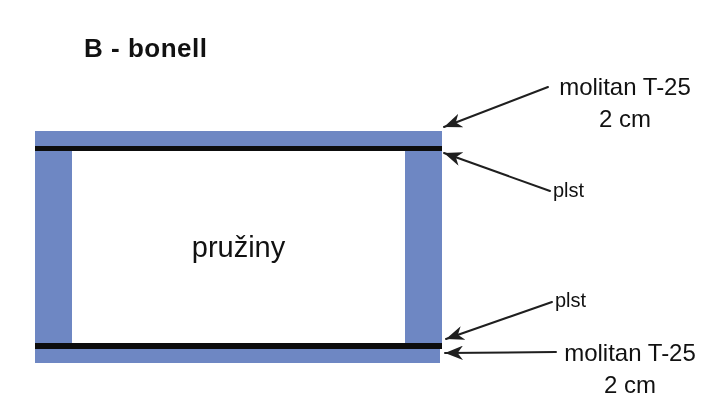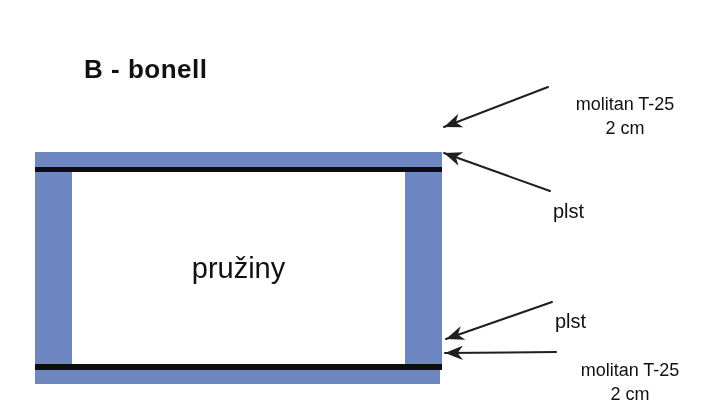--- a/index.html
+++ b/index.html
@@ -9,21 +9,21 @@
   }
   .canvas {
     position: relative;
     width: 710px;
     height: 409px;
     background: var(--bg, #ffffff);
     font-family: "Liberation Sans", sans-serif;
     color: var(--text, #111111);
     overflow: hidden;
   }
-  .abs { position: absolute; margin-top: 21px; }
+  .abs { position: absolute; }
 
   .title {
     left: 84px;
     top: 33px;
     font-size: 26px;
     font-weight: bold;
     letter-spacing: 0.5px;
     color: var(--text);
   }
 
@@ -43,21 +43,21 @@
     display: flex;
     flex-direction: column;
     align-items: center;
     justify-content: center;
     font-size: 29px;
     line-height: 1.4;
     text-align: right;
   }
 
   .ann {
-    font-size: 18px;
+    font-size: 24px;
     line-height: 1.35;
     white-space: nowrap;
   }
   .ann-top-foam    { left: 550px; top: 71px;  width: 150px; text-align: center; }
   .ann-top-felt    { left: 553px; top: 177px; font-size: 20px; }
   .ann-bottom-felt { left: 555px; top: 287px; font-size: 20px; }
   .ann-bottom-foam { left: 554px; top: 337px; width: 152px; text-align: center; }
 
   .arrows {
     position: absolute;

